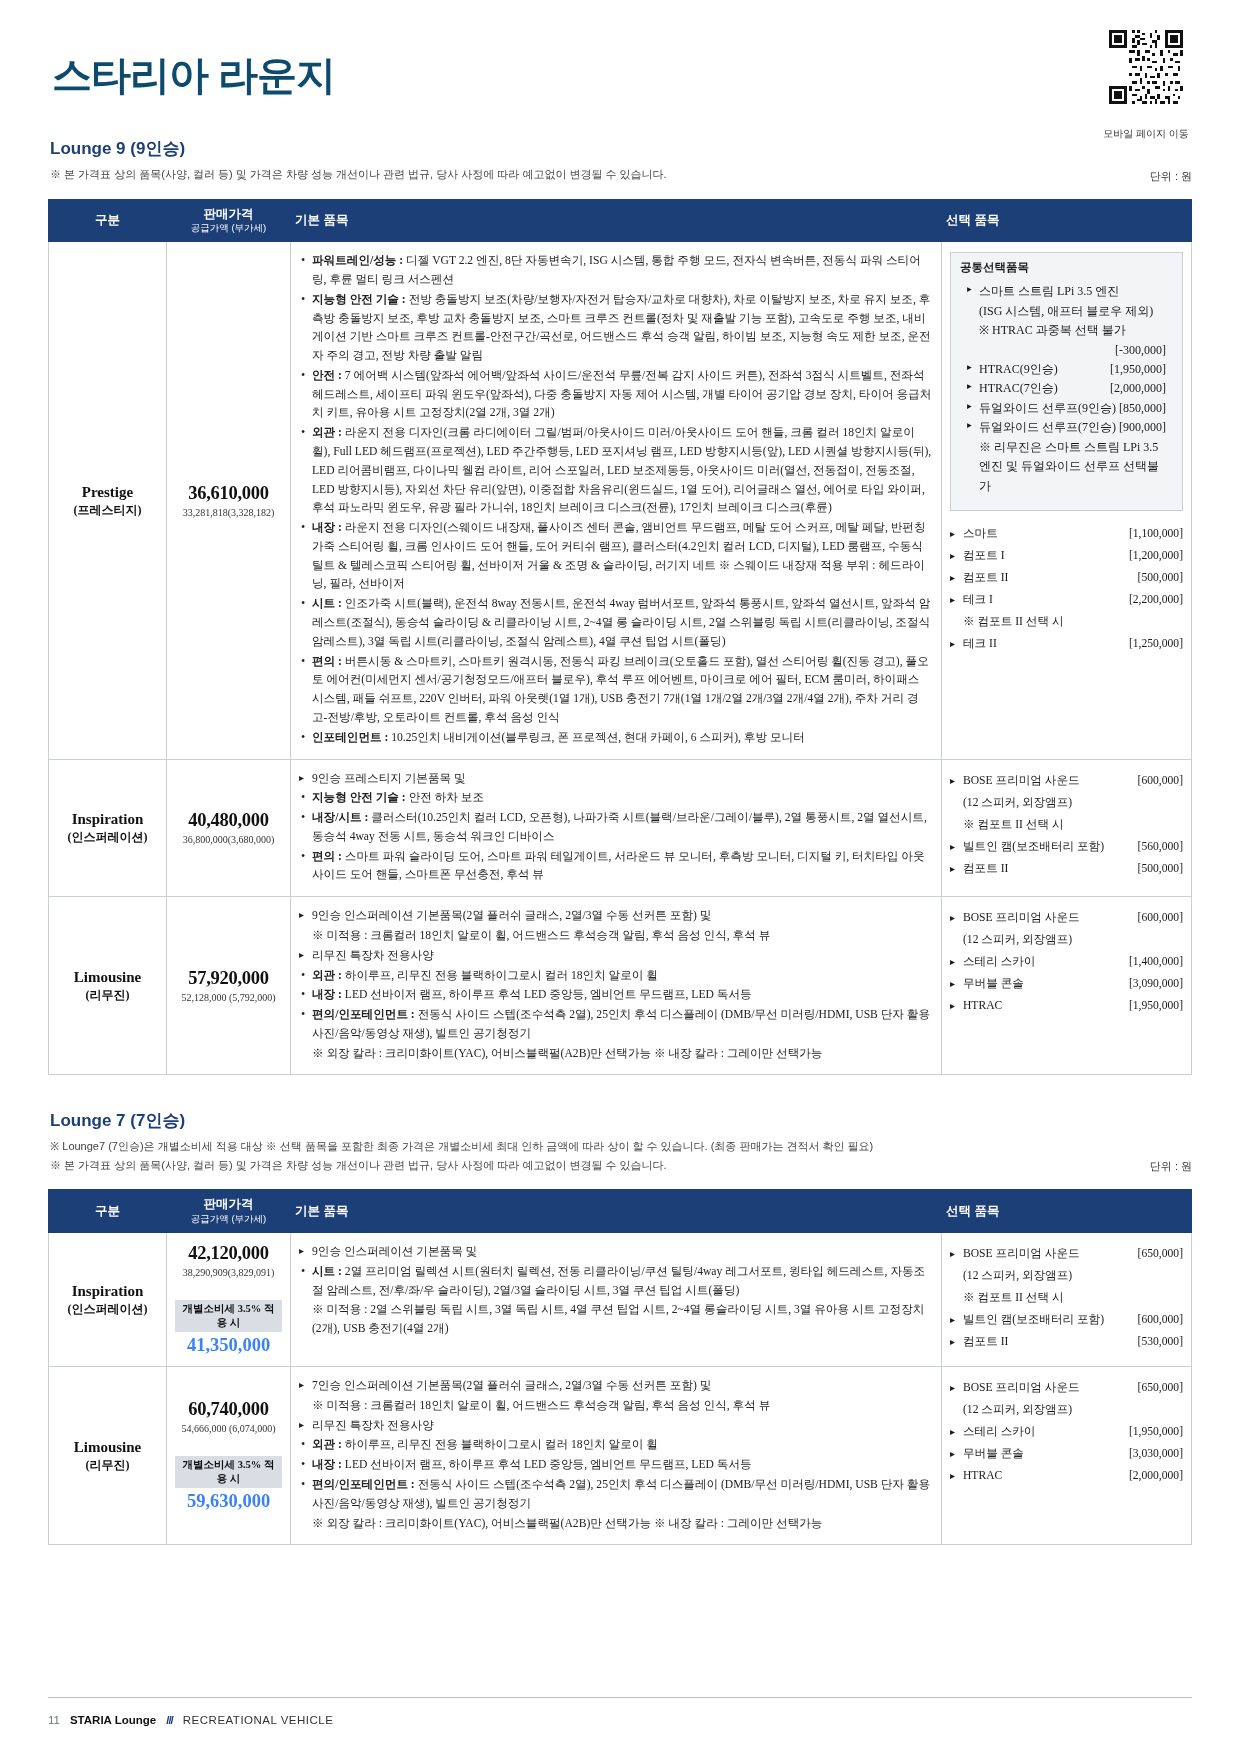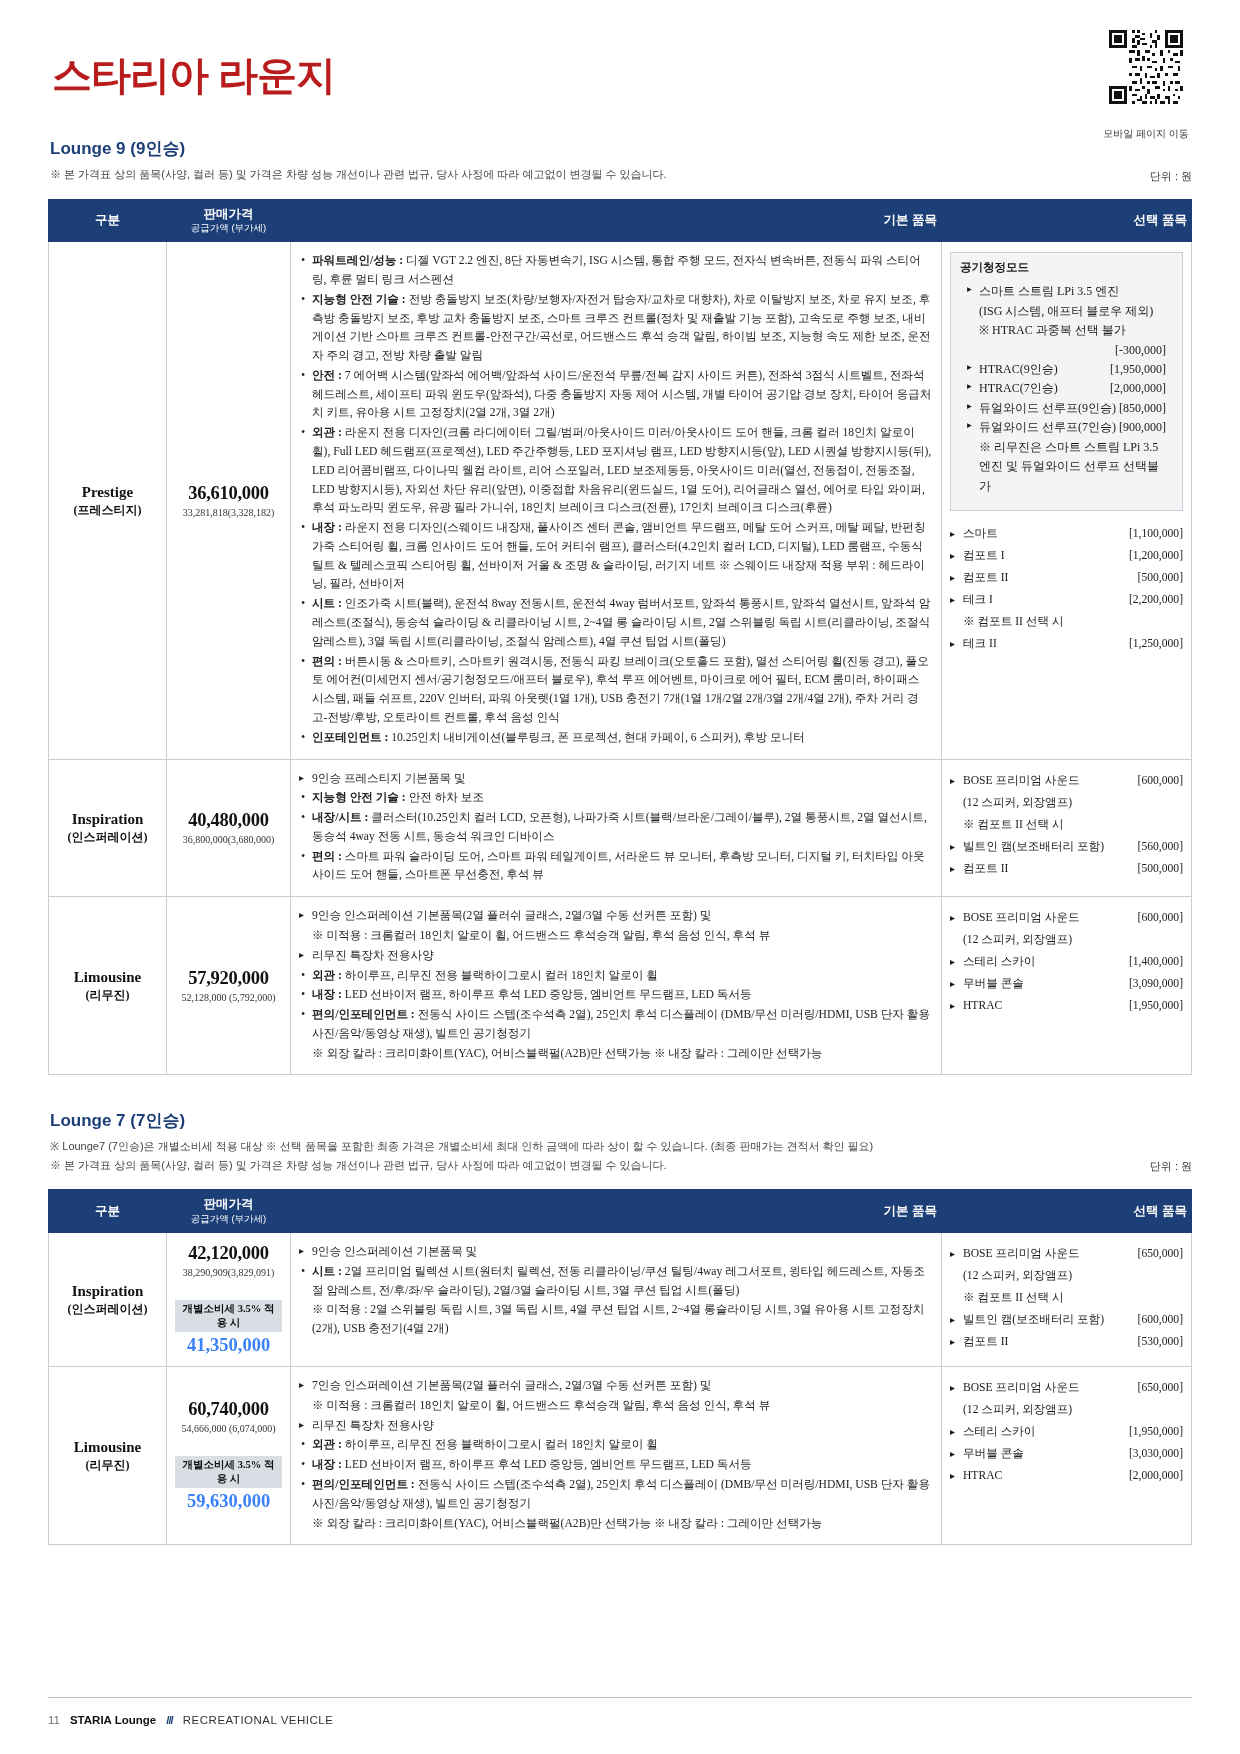--- a/index.html
+++ b/index.html
@@ -7,35 +7,35 @@
   body {
     width:1240px; height:1754px;
     font-family:"Liberation Sans", sans-serif;
     background:#ffffff;
     color:#1a1a1a;
     position:relative;
   }
   .page { width:1240px; height:1754px; padding:40px 48px 0 48px; position:relative; }
 
   
-  .page-title { font-size:40px; font-weight:bold; letter-spacing:-1px; color:#b91c1c; margin:8px 0 0 4px; }
+  .page-title { font-size:40px; font-weight:bold; letter-spacing:-1px; color:#0c4a6e; margin:8px 0 0 4px; }
   .qr-wrap { position:absolute; right:48px; top:30px; text-align:center; width:92px; }
   .qr { width:74px; height:74px; margin:0 auto; background:#fff; }
   .qr-caption { font-size:10px; color:#333; margin-top:19px; white-space:nowrap; }
 
   .section-title { color:#1d3f78; font-size:17px; font-weight:bold; margin:34px 0 6px 2px; }
   .note { font-size:11px; color:#444; margin:2px 0 0 2px; line-height:1.5; }
   .unit-row { position:relative; height:16px; }
   .unit { position:absolute; right:0; top:-14px; font-size:11px; color:#333; }
 
   
   table { width:100%; border-collapse:collapse; table-layout:fixed; }
   thead th {
     background:#1d3f78; color:#fff; font-size:12.5px; font-weight:bold;
-    padding:6px 4px; border:1px solid #1d3f78; text-align:right; line-height:1.35;
+    padding:6px 4px; border:1px solid #1d3f78; text-align:left; line-height:1.35;
   }
   thead th .sub { display:block; font-size:9.5px; font-weight:normal; }
   td { border:1px solid #c9cdd4; vertical-align:top; padding:10px 8px;font-family:Liberation Serif, serif; }
   .c-gubun { width:118px; text-align:center; vertical-align:middle; }
   .c-price { width:124px; text-align:center; vertical-align:middle; }
   .c-base  { width:auto; }
   .c-opt   { width:250px; }
 
   .grade-name { font-size:15px; font-weight:bold; color:#111; line-height:1.35; }
   .grade-sub { font-size:12px; font-weight:bold; color:#111; }
@@ -218,21 +218,21 @@
               <li class="bullet"><span class="b">안전 : </span><span>7 에어백 시스템(앞좌석 에어백/앞좌석 사이드/운전석 무릎/전복 감지 사이드 커튼), 전좌석 3점식 시트벨트, 전좌석 헤드레스트, 세이프티 파워 윈도우(앞좌석), 다중 충돌방지 자동 제어 시스템, 개별 타이어 공기압 경보 장치, 타이어 응급처치 키트, 유아용 시트 고정장치(2열 2개, 3열 2개)</span></li>
               <li class="bullet"><span class="b">외관 : </span><span>라운지 전용 디자인(크롬 라디에이터 그릴/범퍼/아웃사이드 미러/아웃사이드 도어 핸들, 크롬 컬러 18인치 알로이 휠), Full LED 헤드램프(프로젝션), LED 주간주행등, LED 포지셔닝 램프, LED 방향지시등(앞), LED 시퀀셜 방향지시등(뒤), LED 리어콤비램프, 다이나믹 웰컴 라이트, 리어 스포일러, LED 보조제동등, 아웃사이드 미러(열선, 전동접이, 전동조절, LED 방향지시등), 자외선 차단 유리(앞면), 이중접합 차음유리(윈드실드, 1열 도어), 리어글래스 열선, 에어로 타입 와이퍼, 후석 파노라믹 윈도우, 유광 필라 가니쉬, 18인치 브레이크 디스크(전륜), 17인치 브레이크 디스크(후륜)</span></li>
               <li class="bullet"><span class="b">내장 : </span><span>라운지 전용 디자인(스웨이드 내장재, 풀사이즈 센터 콘솔, 앰비언트 무드램프, 메탈 도어 스커프, 메탈 페달, 반펀칭 가죽 스티어링 휠, 크롬 인사이드 도어 핸들, 도어 커티쉬 램프), 클러스터(4.2인치 컬러 LCD, 디지털), LED 룸램프, 수동식 틸트 &amp; 텔레스코픽 스티어링 휠, 선바이저 거울 &amp; 조명 &amp; 슬라이딩, 러기지 네트 ※ 스웨이드 내장재 적용 부위 : 헤드라이닝, 필라, 선바이저</span></li>
               <li class="bullet"><span class="b">시트 : </span><span>인조가죽 시트(블랙), 운전석 8way 전동시트, 운전석 4way 럼버서포트, 앞좌석 통풍시트, 앞좌석 열선시트, 앞좌석 암레스트(조절식), 동승석 슬라이딩 &amp; 리클라이닝 시트, 2~4열 롱 슬라이딩 시트, 2열 스위블링 독립 시트(리클라이닝, 조절식 암레스트), 3열 독립 시트(리클라이닝, 조절식 암레스트), 4열 쿠션 팁업 시트(폴딩)</span></li>
               <li class="bullet"><span class="b">편의 : </span><span>버튼시동 &amp; 스마트키, 스마트키 원격시동, 전동식 파킹 브레이크(오토홀드 포함), 열선 스티어링 휠(진동 경고), 풀오토 에어컨(미세먼지 센서/공기청정모드/애프터 블로우), 후석 루프 에어벤트, 마이크로 에어 필터, ECM 룸미러, 하이패스 시스템, 패들 쉬프트, 220V 인버터, 파워 아웃렛(1열 1개), USB 충전기 7개(1열 1개/2열 2개/3열 2개/4열 2개), 주차 거리 경고-전방/후방, 오토라이트 컨트롤, 후석 음성 인식</span></li>
               <li class="bullet"><span class="b">인포테인먼트 : </span><span>10.25인치 내비게이션(블루링크, 폰 프로젝션, 현대 카페이, 6 스피커), 후방 모니터</span></li>
             </ul>
           </td>
           <td class="c-opt">
             <div class="opt-box">
-              <div class="opt-title">공기청정모드</div>
+              <div class="opt-title">공통선택품목</div>
               <ul class="opt-list">
                 <li class="a"><span>스마트 스트림 LPi 3.5 엔진</span></li>
                 <li class="n"><span>(ISG 시스템, 애프터 블로우 제외)</span></li>
                 <li class="n"><span>※ HTRAC 과중복 선택 불가</span></li>
                 <li class="n"><span></span><span class="amt">[-300,000]</span></li>
                 <li class="a"><span>HTRAC(9인승)</span><span class="amt">[1,950,000]</span></li>
                 <li class="a"><span>HTRAC(7인승)</span><span class="amt">[2,000,000]</span></li>
                 <li class="a"><span>듀얼와이드 선루프(9인승)</span><span class="amt">[850,000]</span></li>
                 <li class="a"><span>듀얼와이드 선루프(7인승)</span><span class="amt">[900,000]</span></li>
                 <li class="n"><span>※ 리무진은 스마트 스트림 LPi 3.5</span></li>

